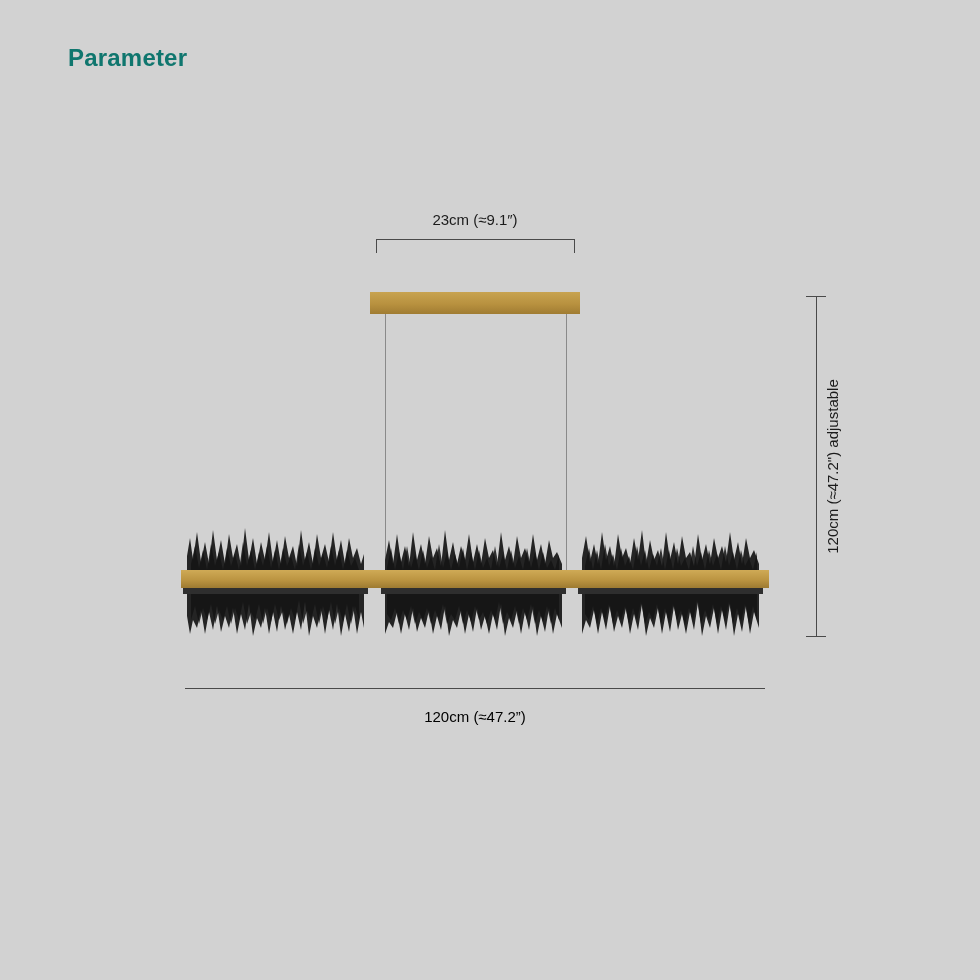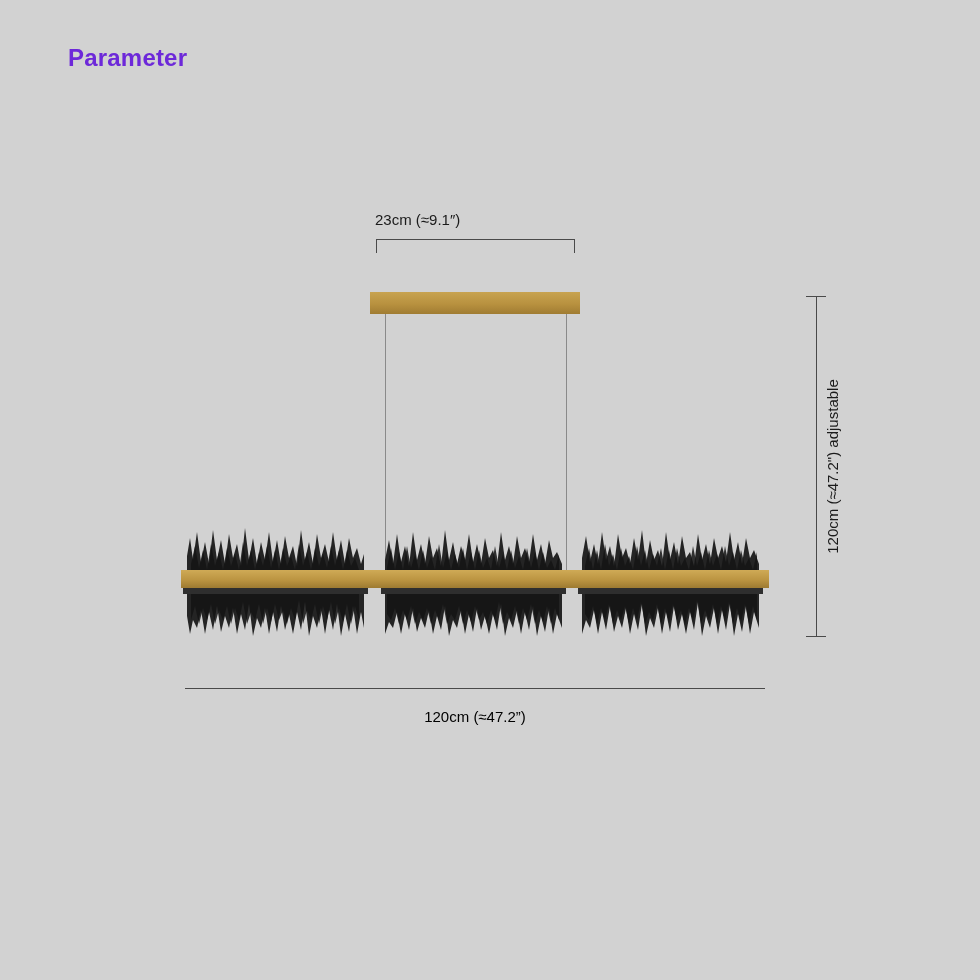--- a/index.html
+++ b/index.html
@@ -17,31 +17,31 @@
     position: relative;
     width: 980px;
     height: 980px;
   }
   .title {
     position: absolute;
     left: 68px;
     top: 44px;
     font-size: 24px;
     font-weight: bold;
-    color: #6d28d9;
+    color: #0f766e;
     letter-spacing: 0.2px;
   }
 
   
   .top-dim-label {
     position: absolute;
     left: 375px;
     top: 211px;
     width: 200px;
-    text-align: left;
+    text-align: center;
     font-size: 15px;
     color: #1b1b1b;
   }
   .top-dim-line {
     position: absolute;
     left: 376px;
     top: 239px;
     width: 198px;
     height: 1px;
     background: #4a4a4a;

